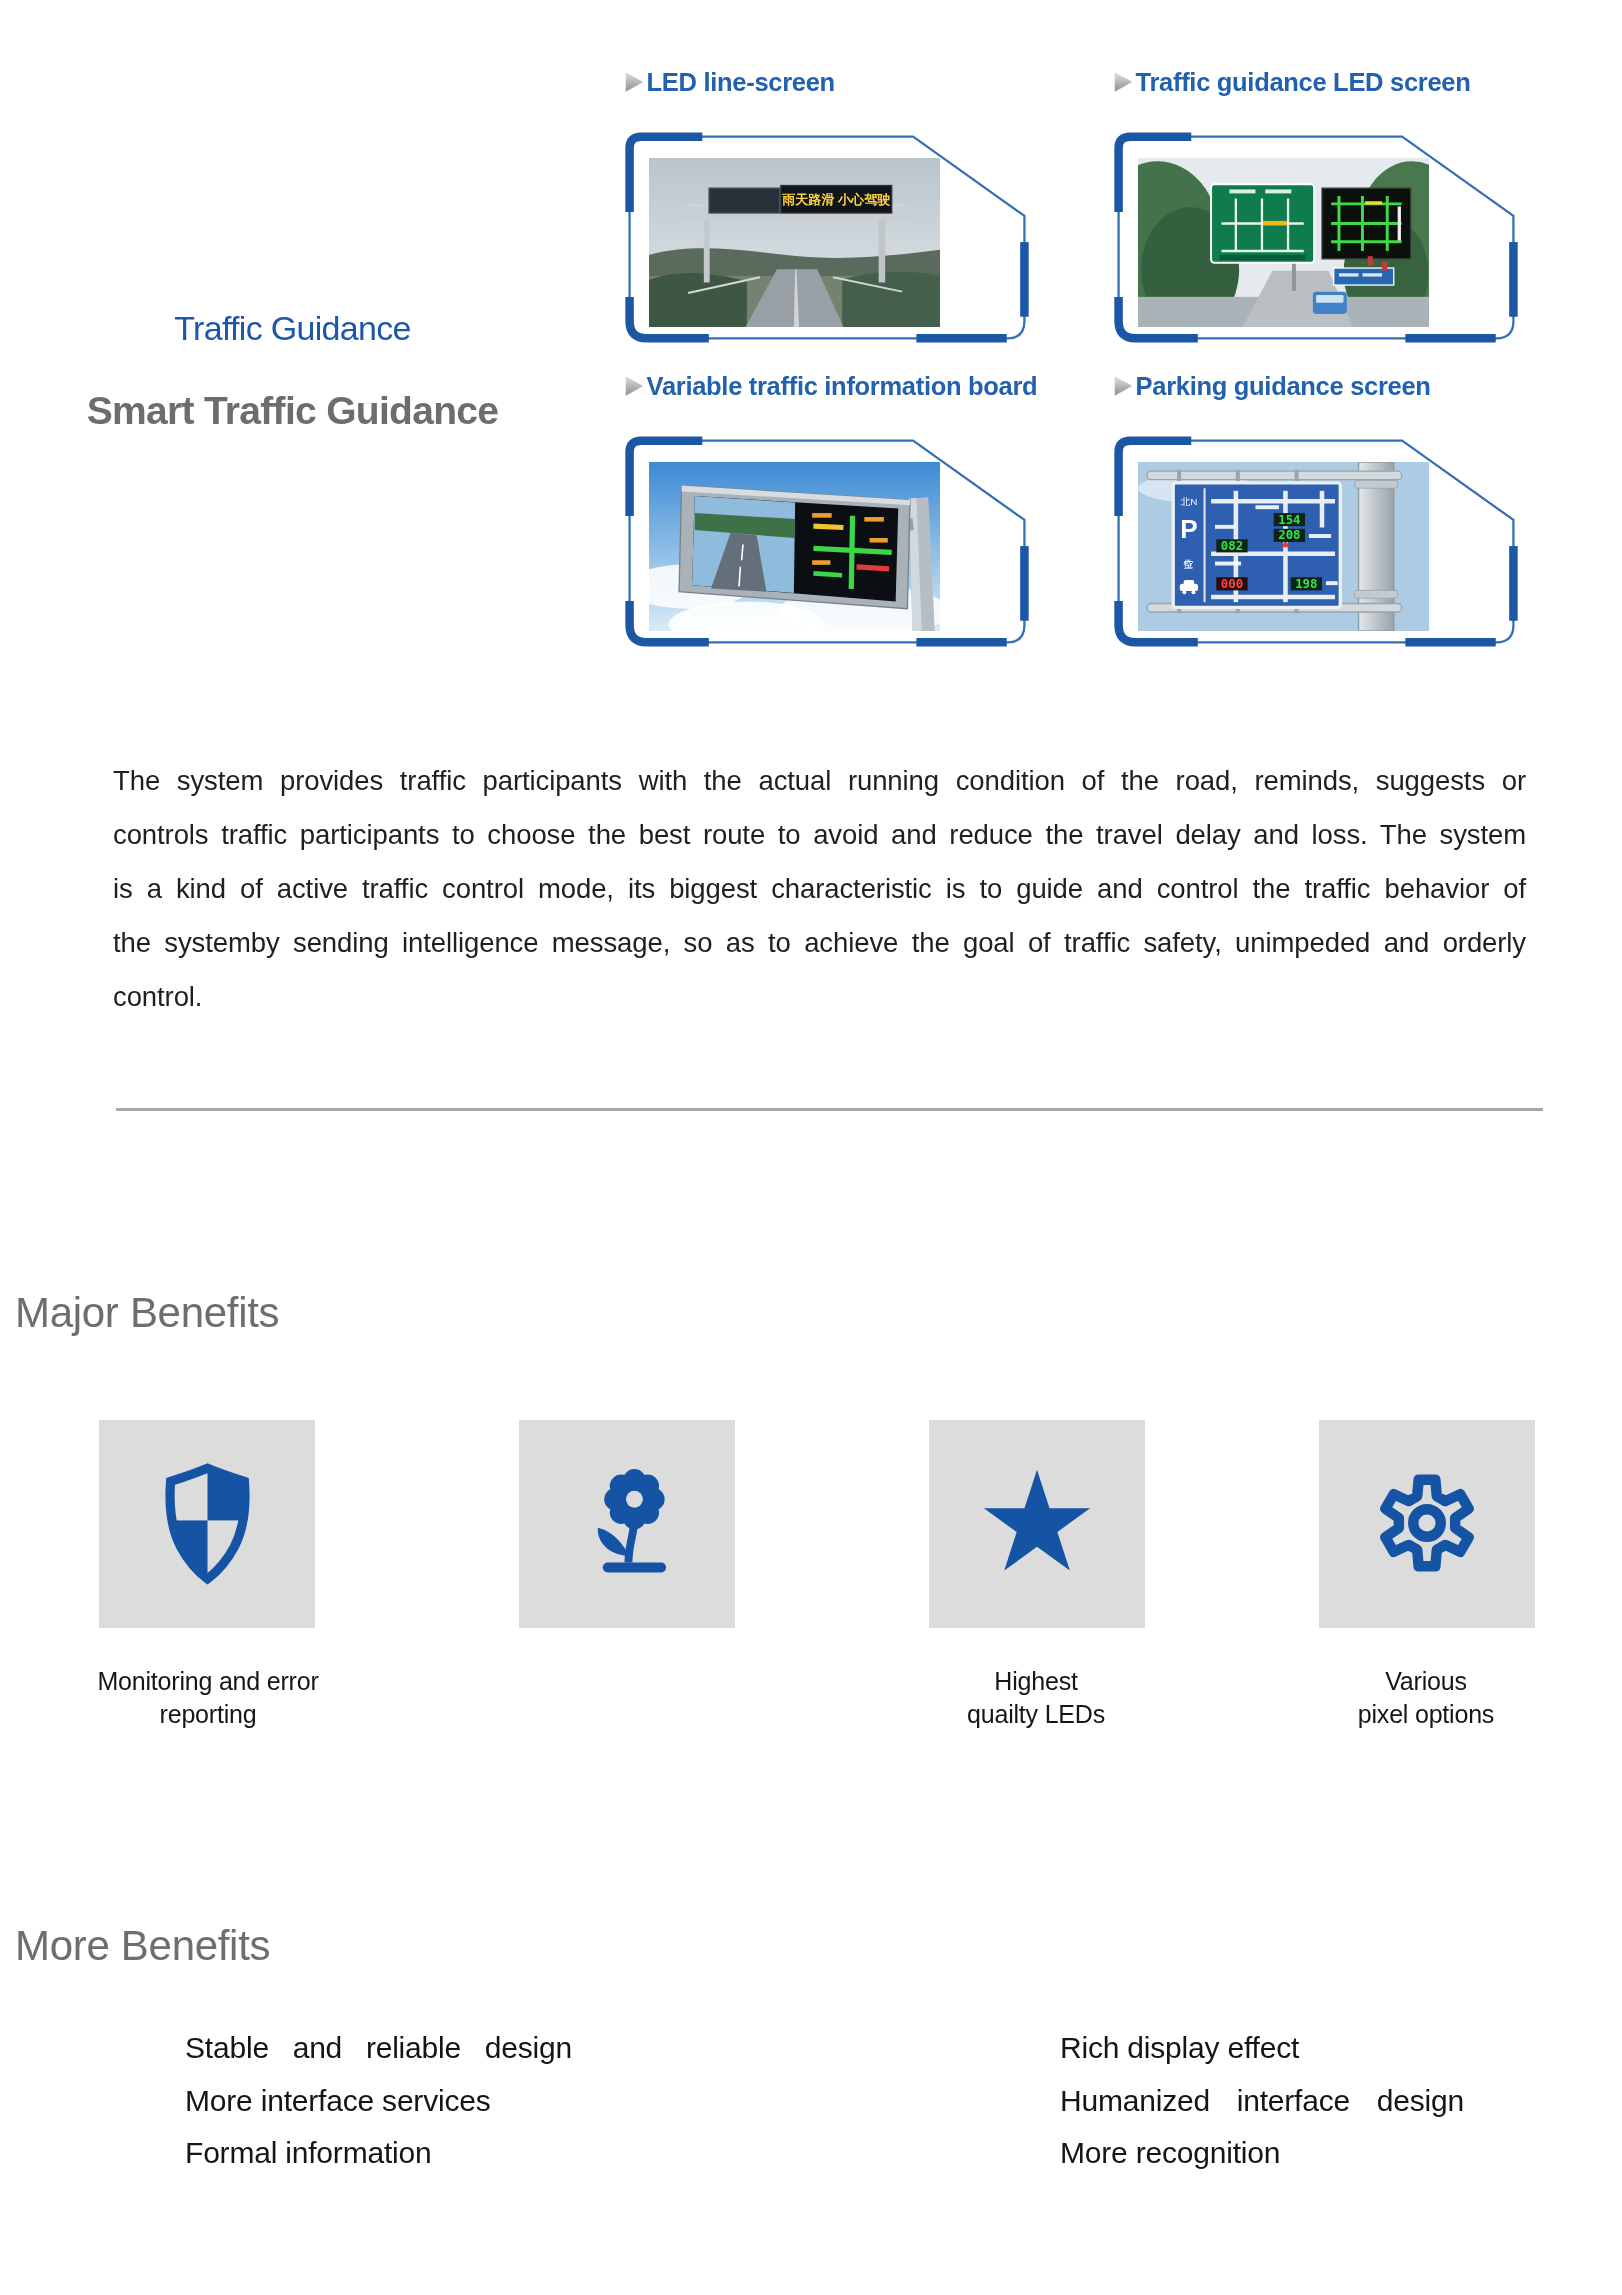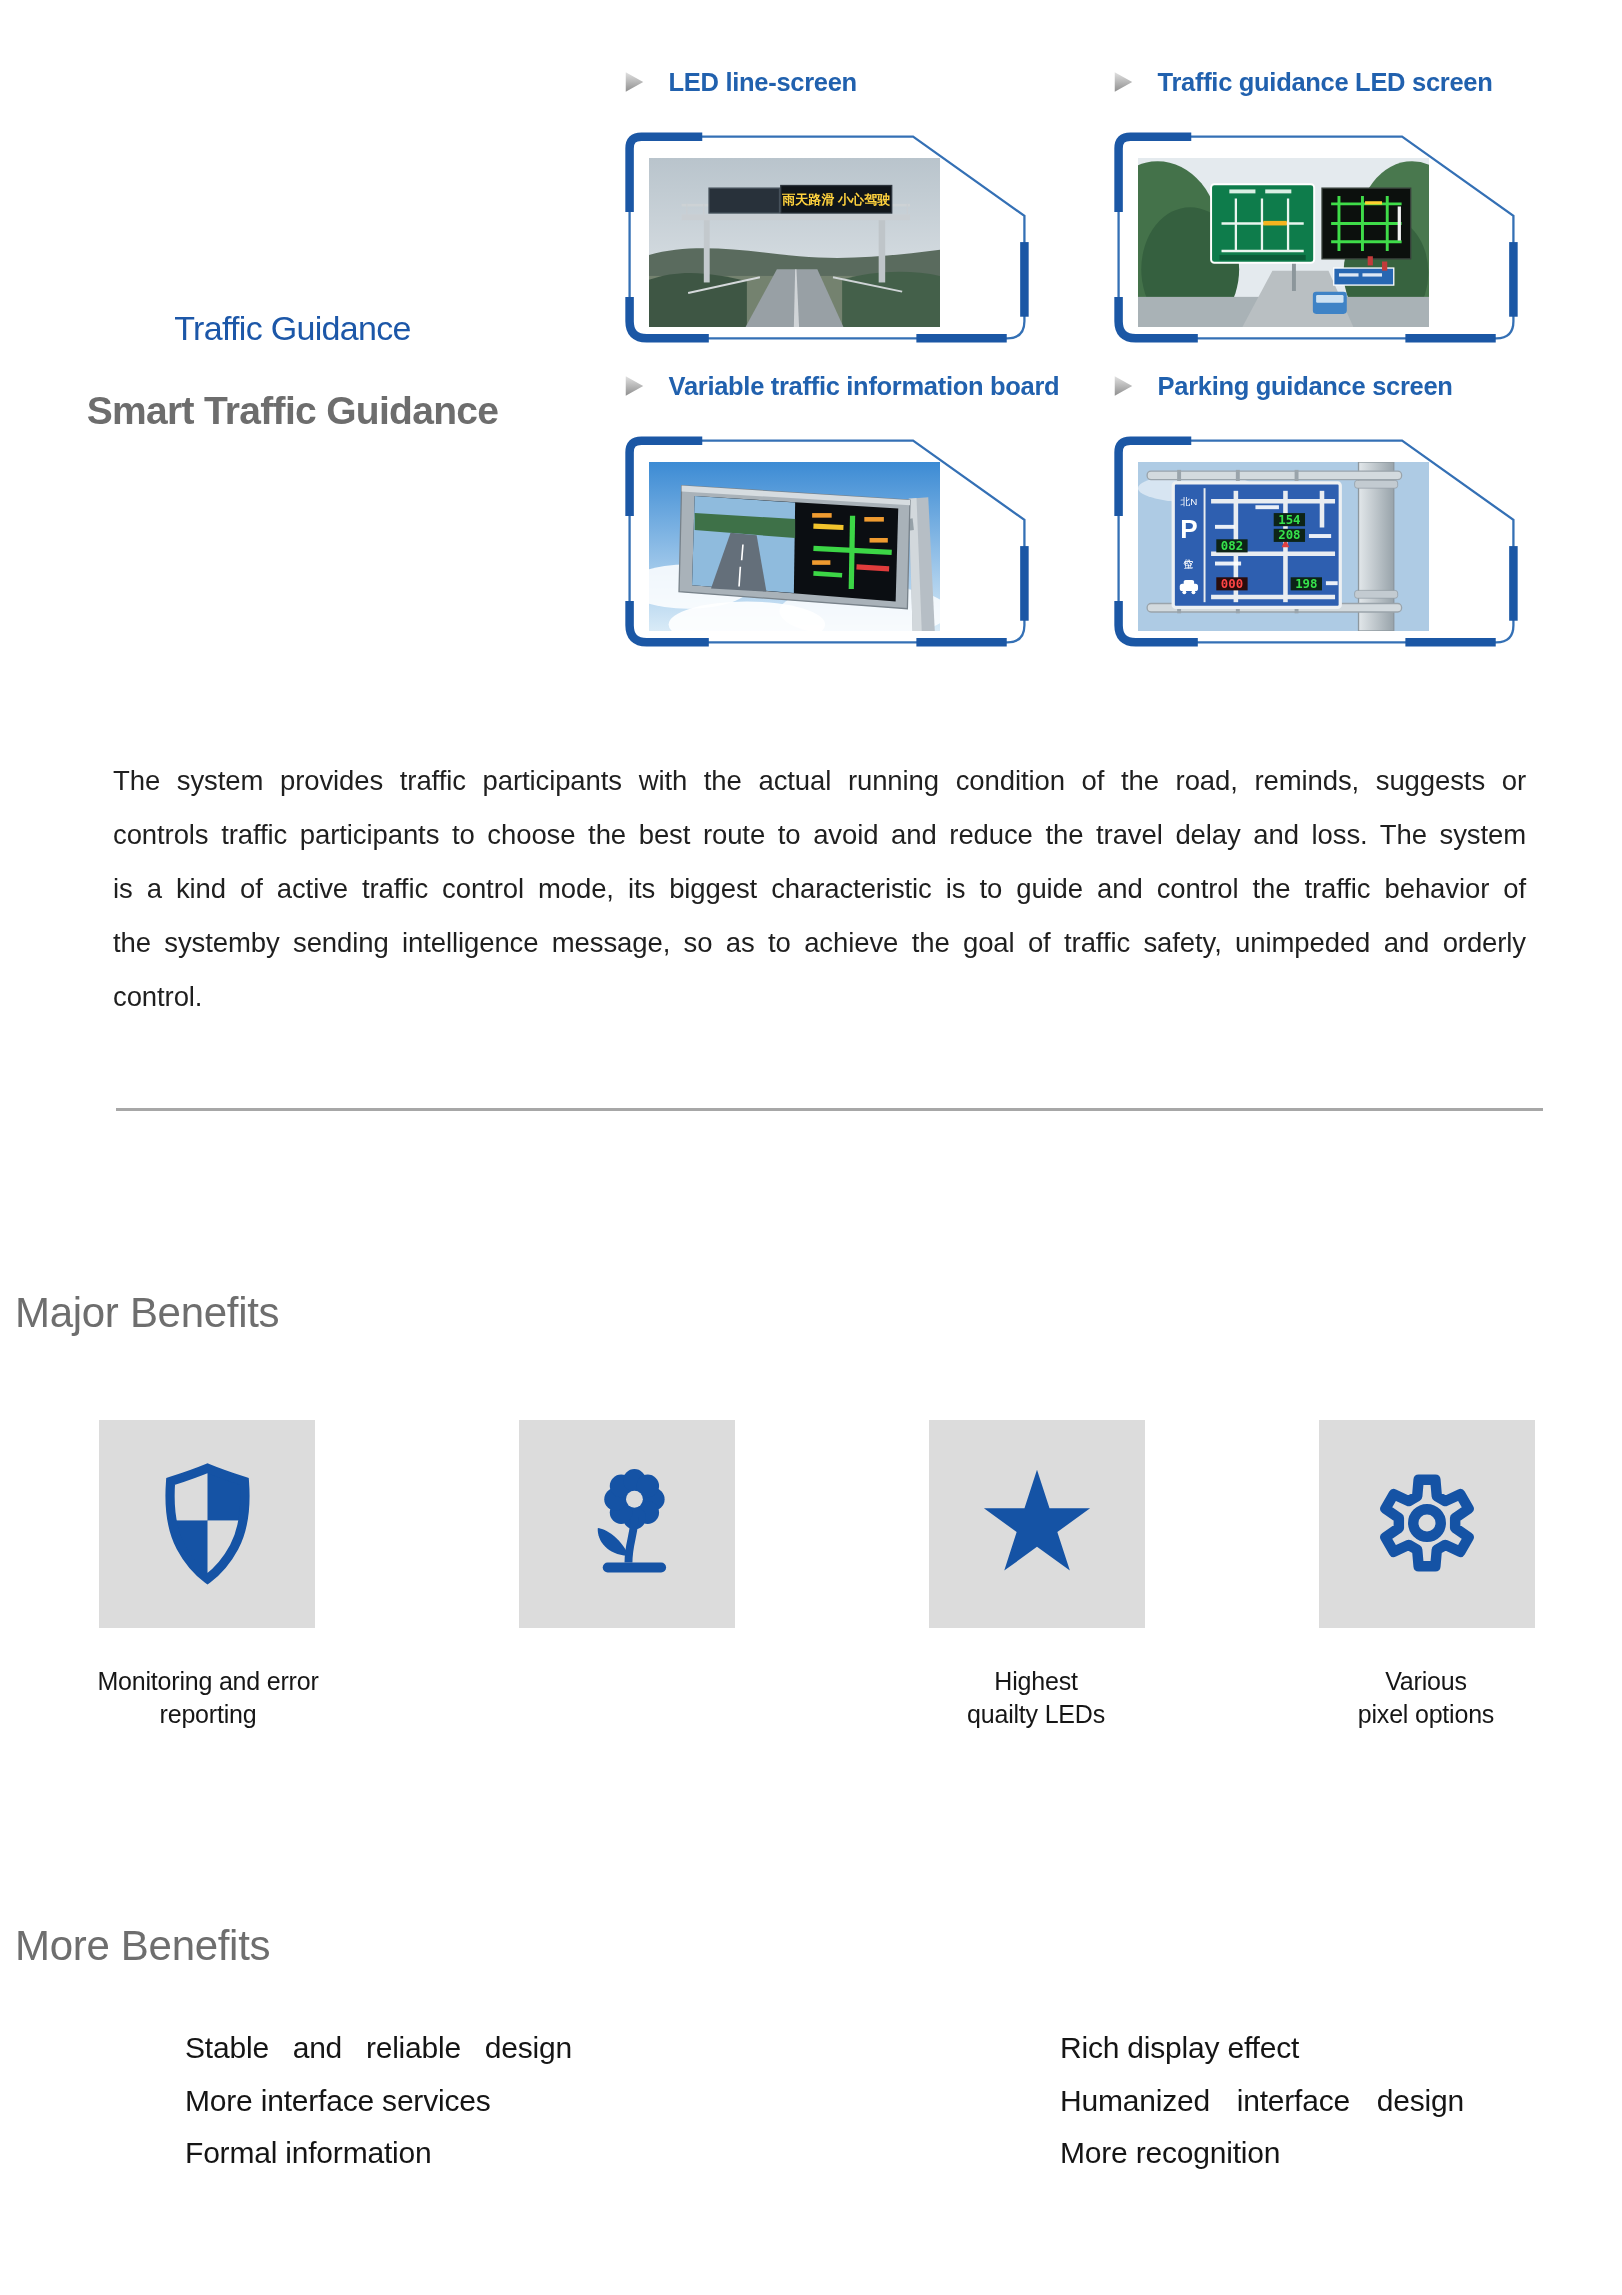--- a/index.html
+++ b/index.html
@@ -11,21 +11,21 @@
   .hero-title{font-size:34px;font-weight:400;color:#1c57a8;letter-spacing:-0.7px;line-height:60px;}
   .hero-sub{margin-top:31px;font-size:39px;font-weight:700;color:#6d6d6d;letter-spacing:-0.7px;line-height:43px;}
 
   
   .panels{position:absolute;left:625px;top:67px;width:929px;height:654px;}
   .panel{position:absolute;width:419px;}
   .panel.pos-0{left:0;top:0;}
   .panel.pos-1{left:489px;top:0;}
   .panel.pos-2{left:0;top:304px;}
   .panel.pos-3{left:489px;top:304px;}
-  .panel-label{display:flex;align-items:center;gap:24px;height:30px;}
+  .panel-label{display:flex;align-items:center;gap:2px;height:30px;}
   .panel-label .arrow{width:19.6px;height:22px;flex:0 0 auto;}
   .panel-label-text{font-size:25.5px;font-weight:700;color:#2161ae;letter-spacing:-0.3px;white-space:nowrap;}
   .frame{position:relative;margin-top:35px;width:404px;height:211px;}
   .frame-svg{position:absolute;left:0;top:0;}
   .photo{position:absolute;left:24px;top:26px;width:291px;height:169px;overflow:hidden;}
   .photo svg{display:block;width:100%;height:100%;}
 
   
   .desc{position:absolute;left:113px;top:758px;width:1413px;}
   .dline{display:block;height:54px;line-height:46px;font-size:27.5px;color:#1f1f1f;

